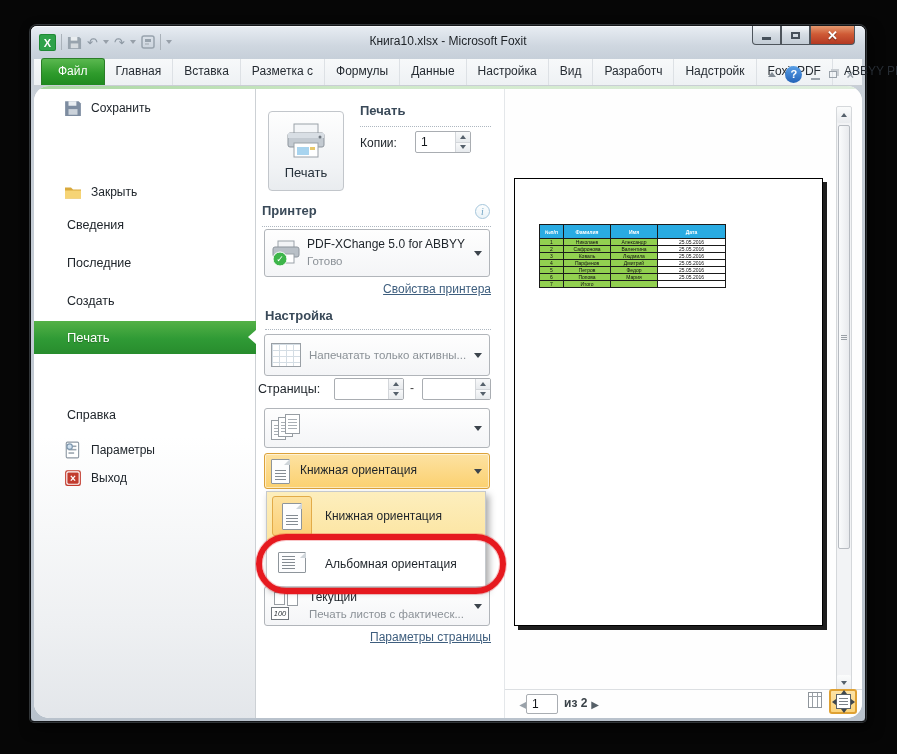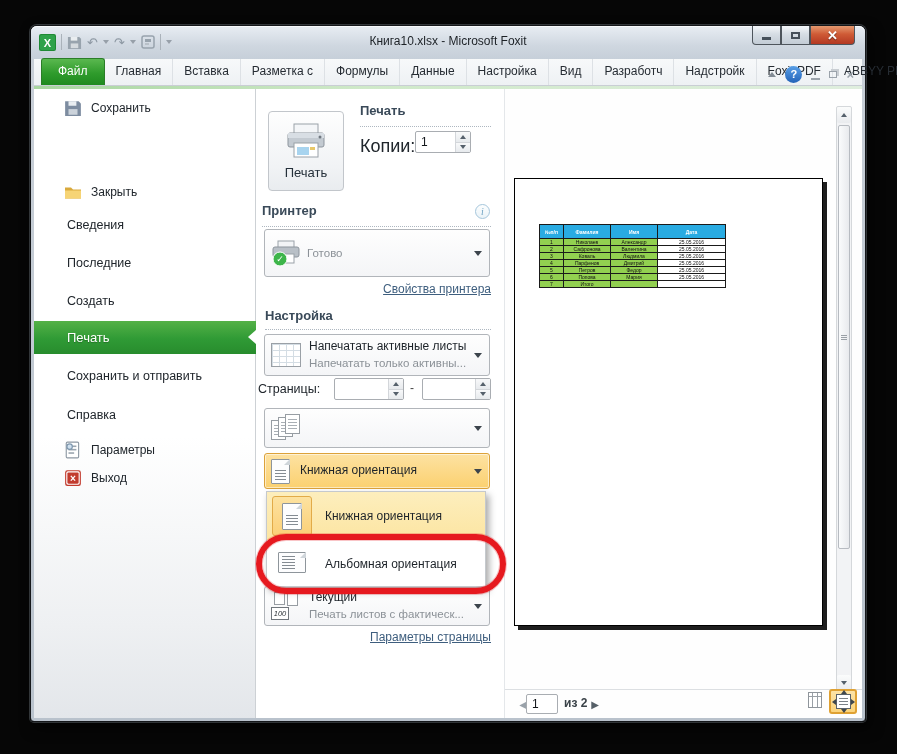--- a/index.html
+++ b/index.html
@@ -38,21 +38,21 @@
               border-bottom:none; border-radius:3px 3px 0 0; padding:0 16px; margin-left:7px; height:27px; }
   .ribbon-right { position:absolute; right:8px; top:7px; display:flex; align-items:center; gap:9px; }
   .chev-up { width:0; height:0; border-left:4px solid transparent; border-right:4px solid transparent; border-bottom:5px solid #828b94; }
   .help-circ { width:17px; height:17px; border-radius:50%; background:linear-gradient(#59a0e8,#2463b8);
                color:#fff; font-size:11px; font-weight:bold; text-align:center; line-height:17px; }
   .mini-min { width:9px; height:2px; background:#9aa2aa; margin-top:8px; }
   .mini-restore { width:8px; height:7px; border:1px solid #9aa2aa; box-shadow:2px -2px 0 -0px #c9ced3; }
   .mini-x { color:#9aa2aa; font-size:13px; font-weight:bold; line-height:1; }
 
   
-  .content { position:absolute; top:60px; left:3px; right:3px; bottom:3px; background:#fff; overflow:hidden; }
+  .content { position:absolute; top:60px; left:3px; right:3px; bottom:3px; background:#fff; overflow:hidden;border-radius:15px; }
   .accent-line { position:absolute; top:0; left:0; right:0; height:3px;
                  background:linear-gradient(90deg,#a8d6a0,#cfe9c9 40%,#dfeede); }
 
   .sidebar { position:absolute; left:0; top:3px; width:222px; height:631px;
              background:linear-gradient(#ffffff 55%,#eef0f2 85%,#e3e6ea); border-right:1px solid #cdd1d5; }
   .side-item { position:absolute; left:0; width:222px; height:22px; display:flex; align-items:center;
                font-size:12px; color:#20262c; cursor:default; }
   .side-item .lbl { padding-left:57px; }
   .side-item.nav .lbl { padding-left:33px; font-size:12.5px; }
   .side-ic { position:absolute; left:30px; top:2px; width:18px; height:18px; }
@@ -256,23 +256,20 @@
         <div class="side-item nav" style="top:201px">
             <span class="lbl">Создать</span>
           </div>
         <div class="side-item nav" style="top:163px">
             <span class="lbl">Последние</span>
           </div>
         <div class="side-active">
           <span class="lbl">Печать</span>
           <span class="side-notch"></span>
         </div>
-        <div class="side-item nav" style="top:276px">
-            <span class="lbl">Сохранить и отправить</span>
-          </div>
         <div class="side-item nav" style="top:315px">
             <span class="lbl">Справка</span>
           </div>
         <div class="side-item" style="top:350px">
           <svg class="side-ic" viewBox="0 0 16 16">
               <rect x="2" y="1" width="11" height="14" rx="1" fill="#fff" stroke="#8d98a3"></rect>
               <rect x="4" y="4" width="7" height="1.4" fill="#9aa5af"></rect>
               <rect x="4" y="7" width="7" height="1.4" fill="#9aa5af"></rect>
               <rect x="4" y="10" width="5" height="1.4" fill="#9aa5af"></rect>
               <circle cx="5" cy="5" r="2.4" fill="#cfe0ee" stroke="#7d96ad"></circle>
@@ -301,21 +298,21 @@
             <rect x="9" y="20" width="24" height="14" fill="#fff" stroke="#9aa1a8"></rect>
             <rect x="12" y="24" width="12" height="8" fill="#a8d4ef"></rect>
             <rect x="25" y="24" width="5" height="3" fill="#e8c86a"></rect>
           </svg>
           <span class="cap">Печать</span>
         </div>
 
         <div class="sec-head" style="left:326px; top:14px">Печать</div>
         <div class="dotted" style="left:326px; top:37px; width:131px"></div>
 
-        <div style="position:absolute; left:326px; top:47px; font-size:18px; color:#20262c">Копии:</div>
+        <div style="position:absolute; left:326px; top:47px; font-size:12px; color:#20262c">Копии:</div>
         <div class="spin" style="left:381px; top:42px; width:56px">
           <span class="val">1</span>
           <div class="btns">
             <div class="sb">
                 <i class="tri-up"></i>
               </div>
             <div class="sb">
                 <i class="tri-dn"></i>
               </div>
           </div>
@@ -327,33 +324,33 @@
 
         <div class="dd" style="top:140px; height:48px">
           <svg width="30" height="26" viewBox="0 0 30 26" style="flex:0 0 30px; margin-right:6px">
             <rect x="7" y="1" width="16" height="7" fill="#f2f4f6" stroke="#9aa1a8"></rect>
             <rect x="2" y="7" width="26" height="10" rx="2" fill="#b9c0c7" stroke="#8d959d"></rect>
             <rect x="6" y="14" width="17" height="9" fill="#fff" stroke="#9aa1a8"></rect>
             <circle cx="9" cy="19" r="7" fill="#3db54a" stroke="#fff"></circle>
             <text x="9" y="22" font-size="9" fill="#fff" text-anchor="middle" font-family="Liberation Sans,sans-serif">✓</text>
           </svg>
           <div class="txt">
+            <span class="tt">PDF-XChange 5.0 for ABBYY</span>
             <span class="sub">Готово</span>
           </div>
           <i class="caret"></i>
         </div>
         <a class="bs-link" style="left:330px; top:193px; width:127px">Свойства принтера</a>
 
         <div class="sec-head" style="left:231px; top:219px">Настройка</div>
         <div class="dotted" style="left:231px; top:240px; width:226px"></div>
 
         <div class="dd" style="top:245px; height:42px">
           <div class="sheet-ic" style="flex:0 0 30px; margin-right:8px"></div>
           <div class="txt">
-            <span class="tt">Напечатать активные листы</span>
             <span class="sub">Напечатать только активны...</span>
           </div>
           <i class="caret"></i>
         </div>
 
         <div style="position:absolute; left:224px; top:293px; font-size:12.5px; color:#20262c">Страницы:</div>
         <div class="spin" style="left:300px; top:289px; width:70px">
           <span class="val"></span>
           <div class="btns">
               <div class="sb">

